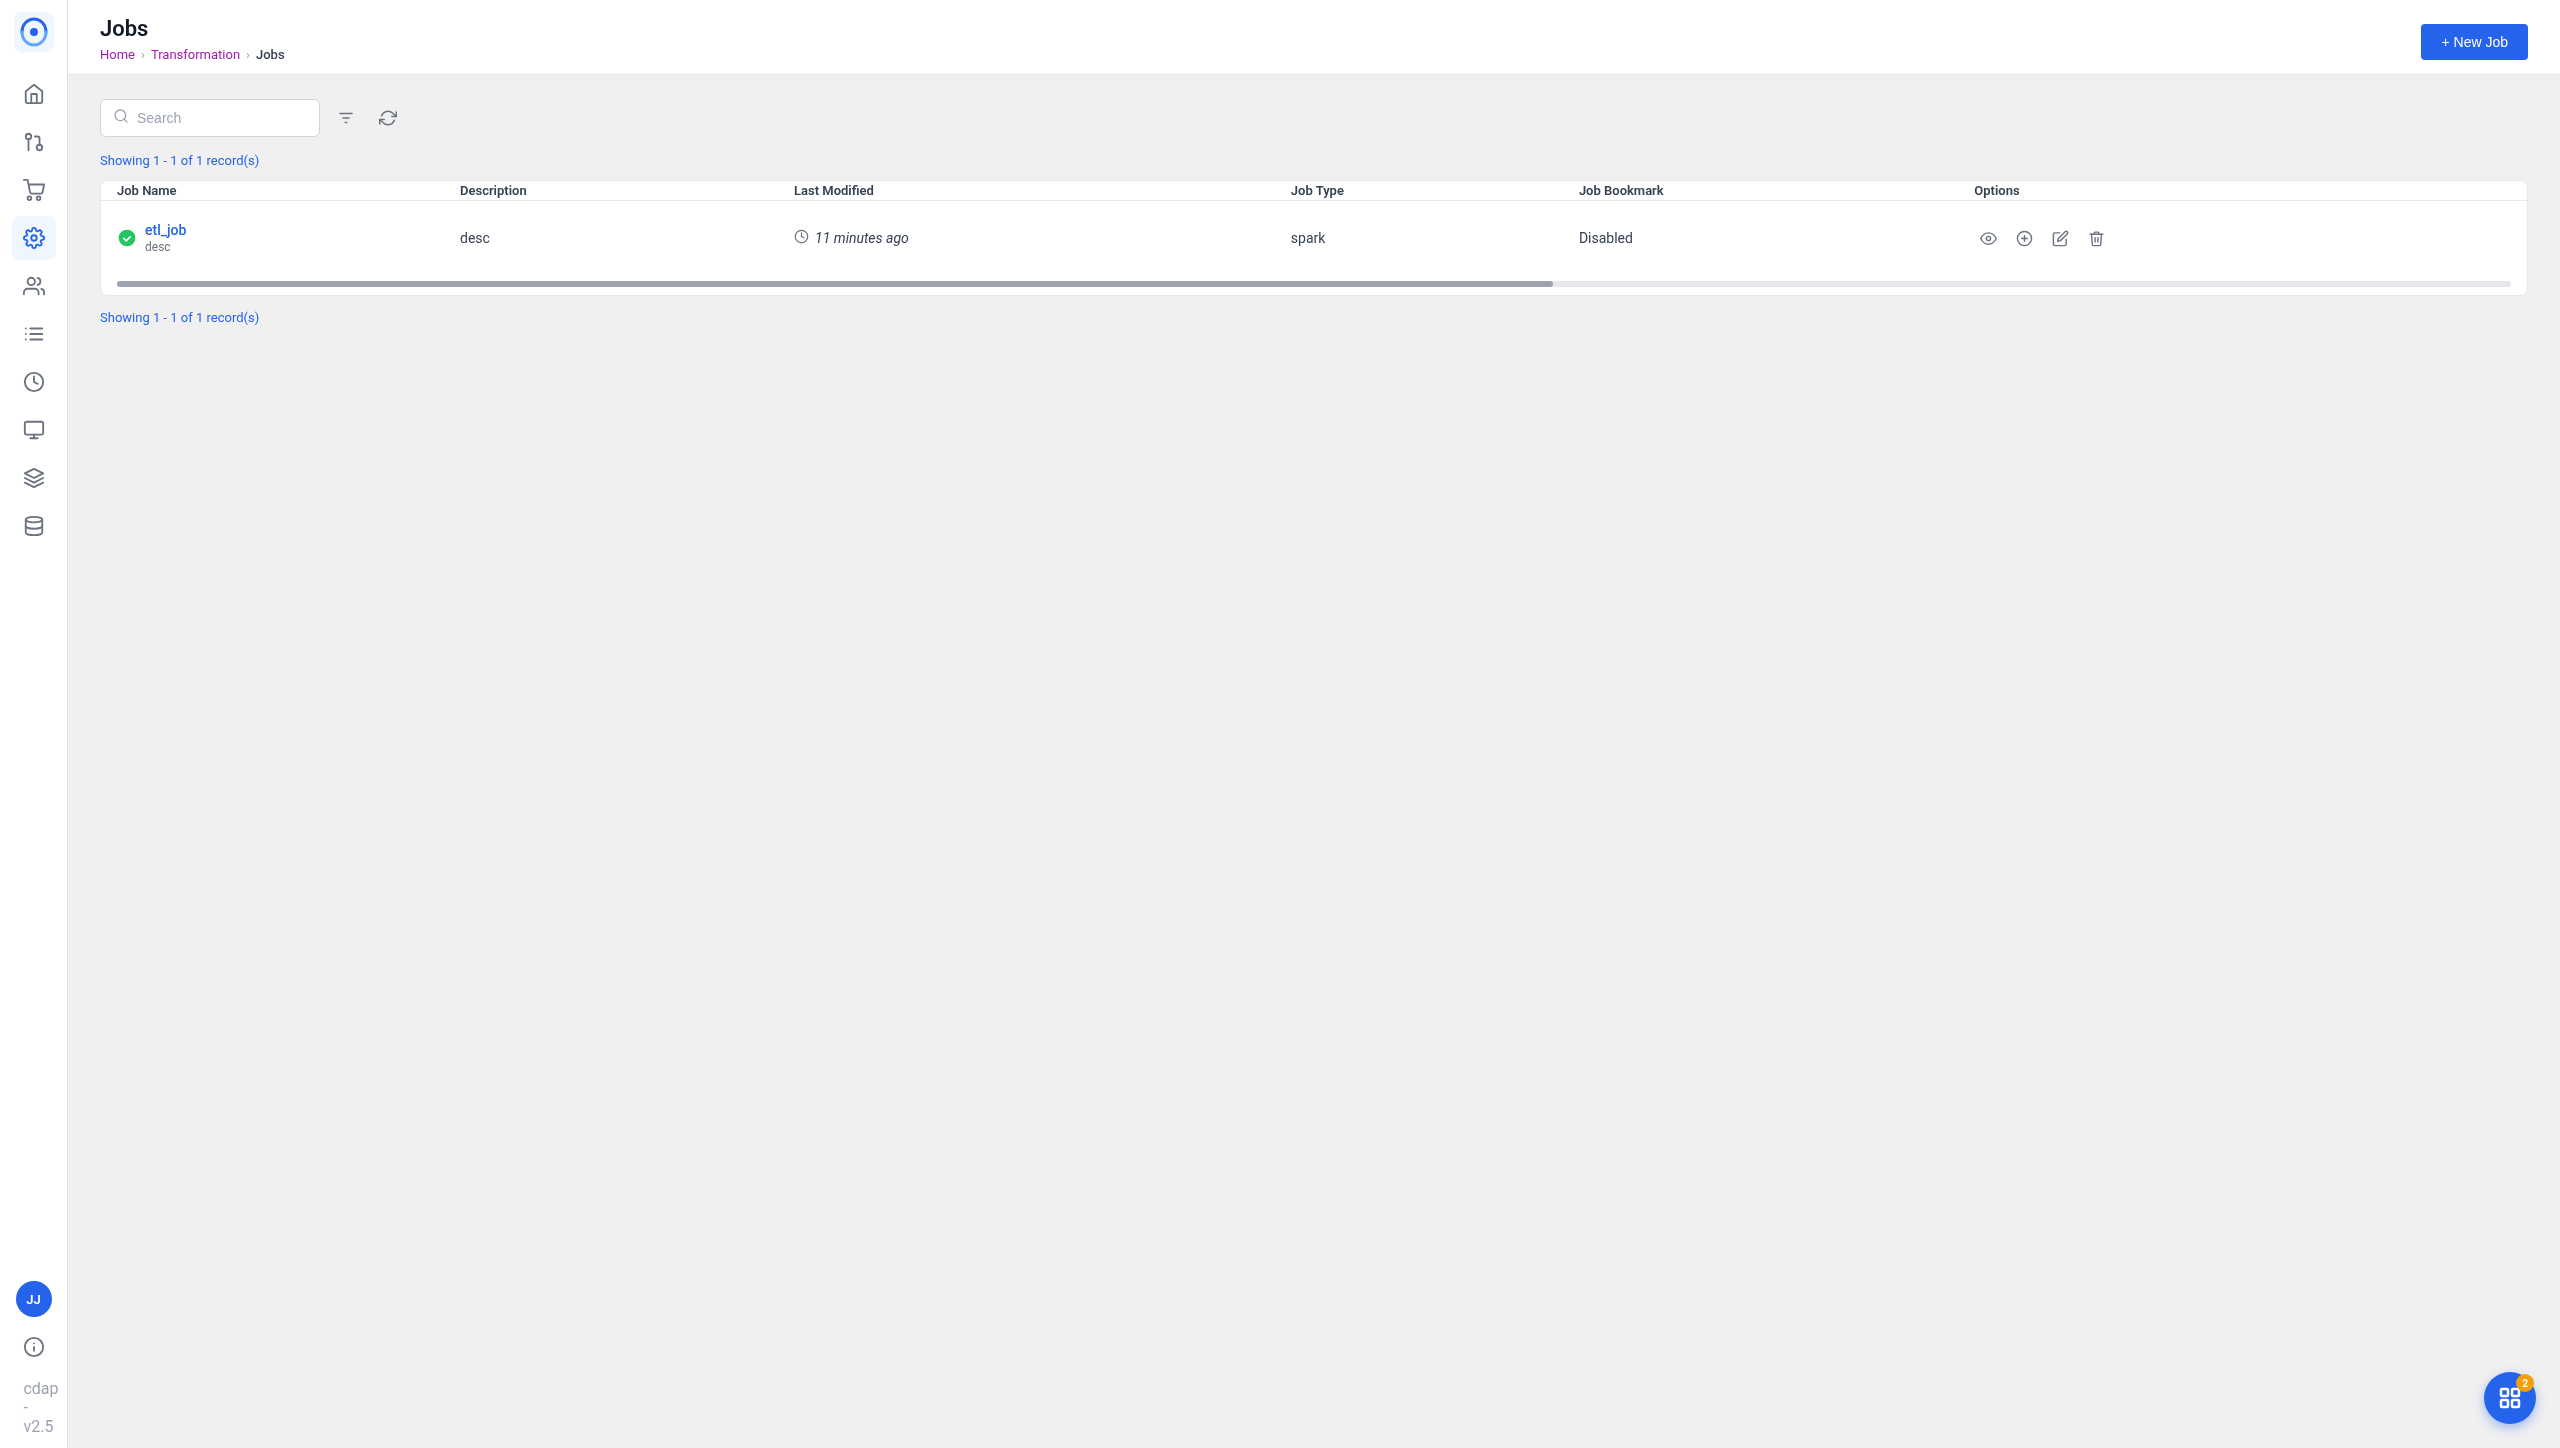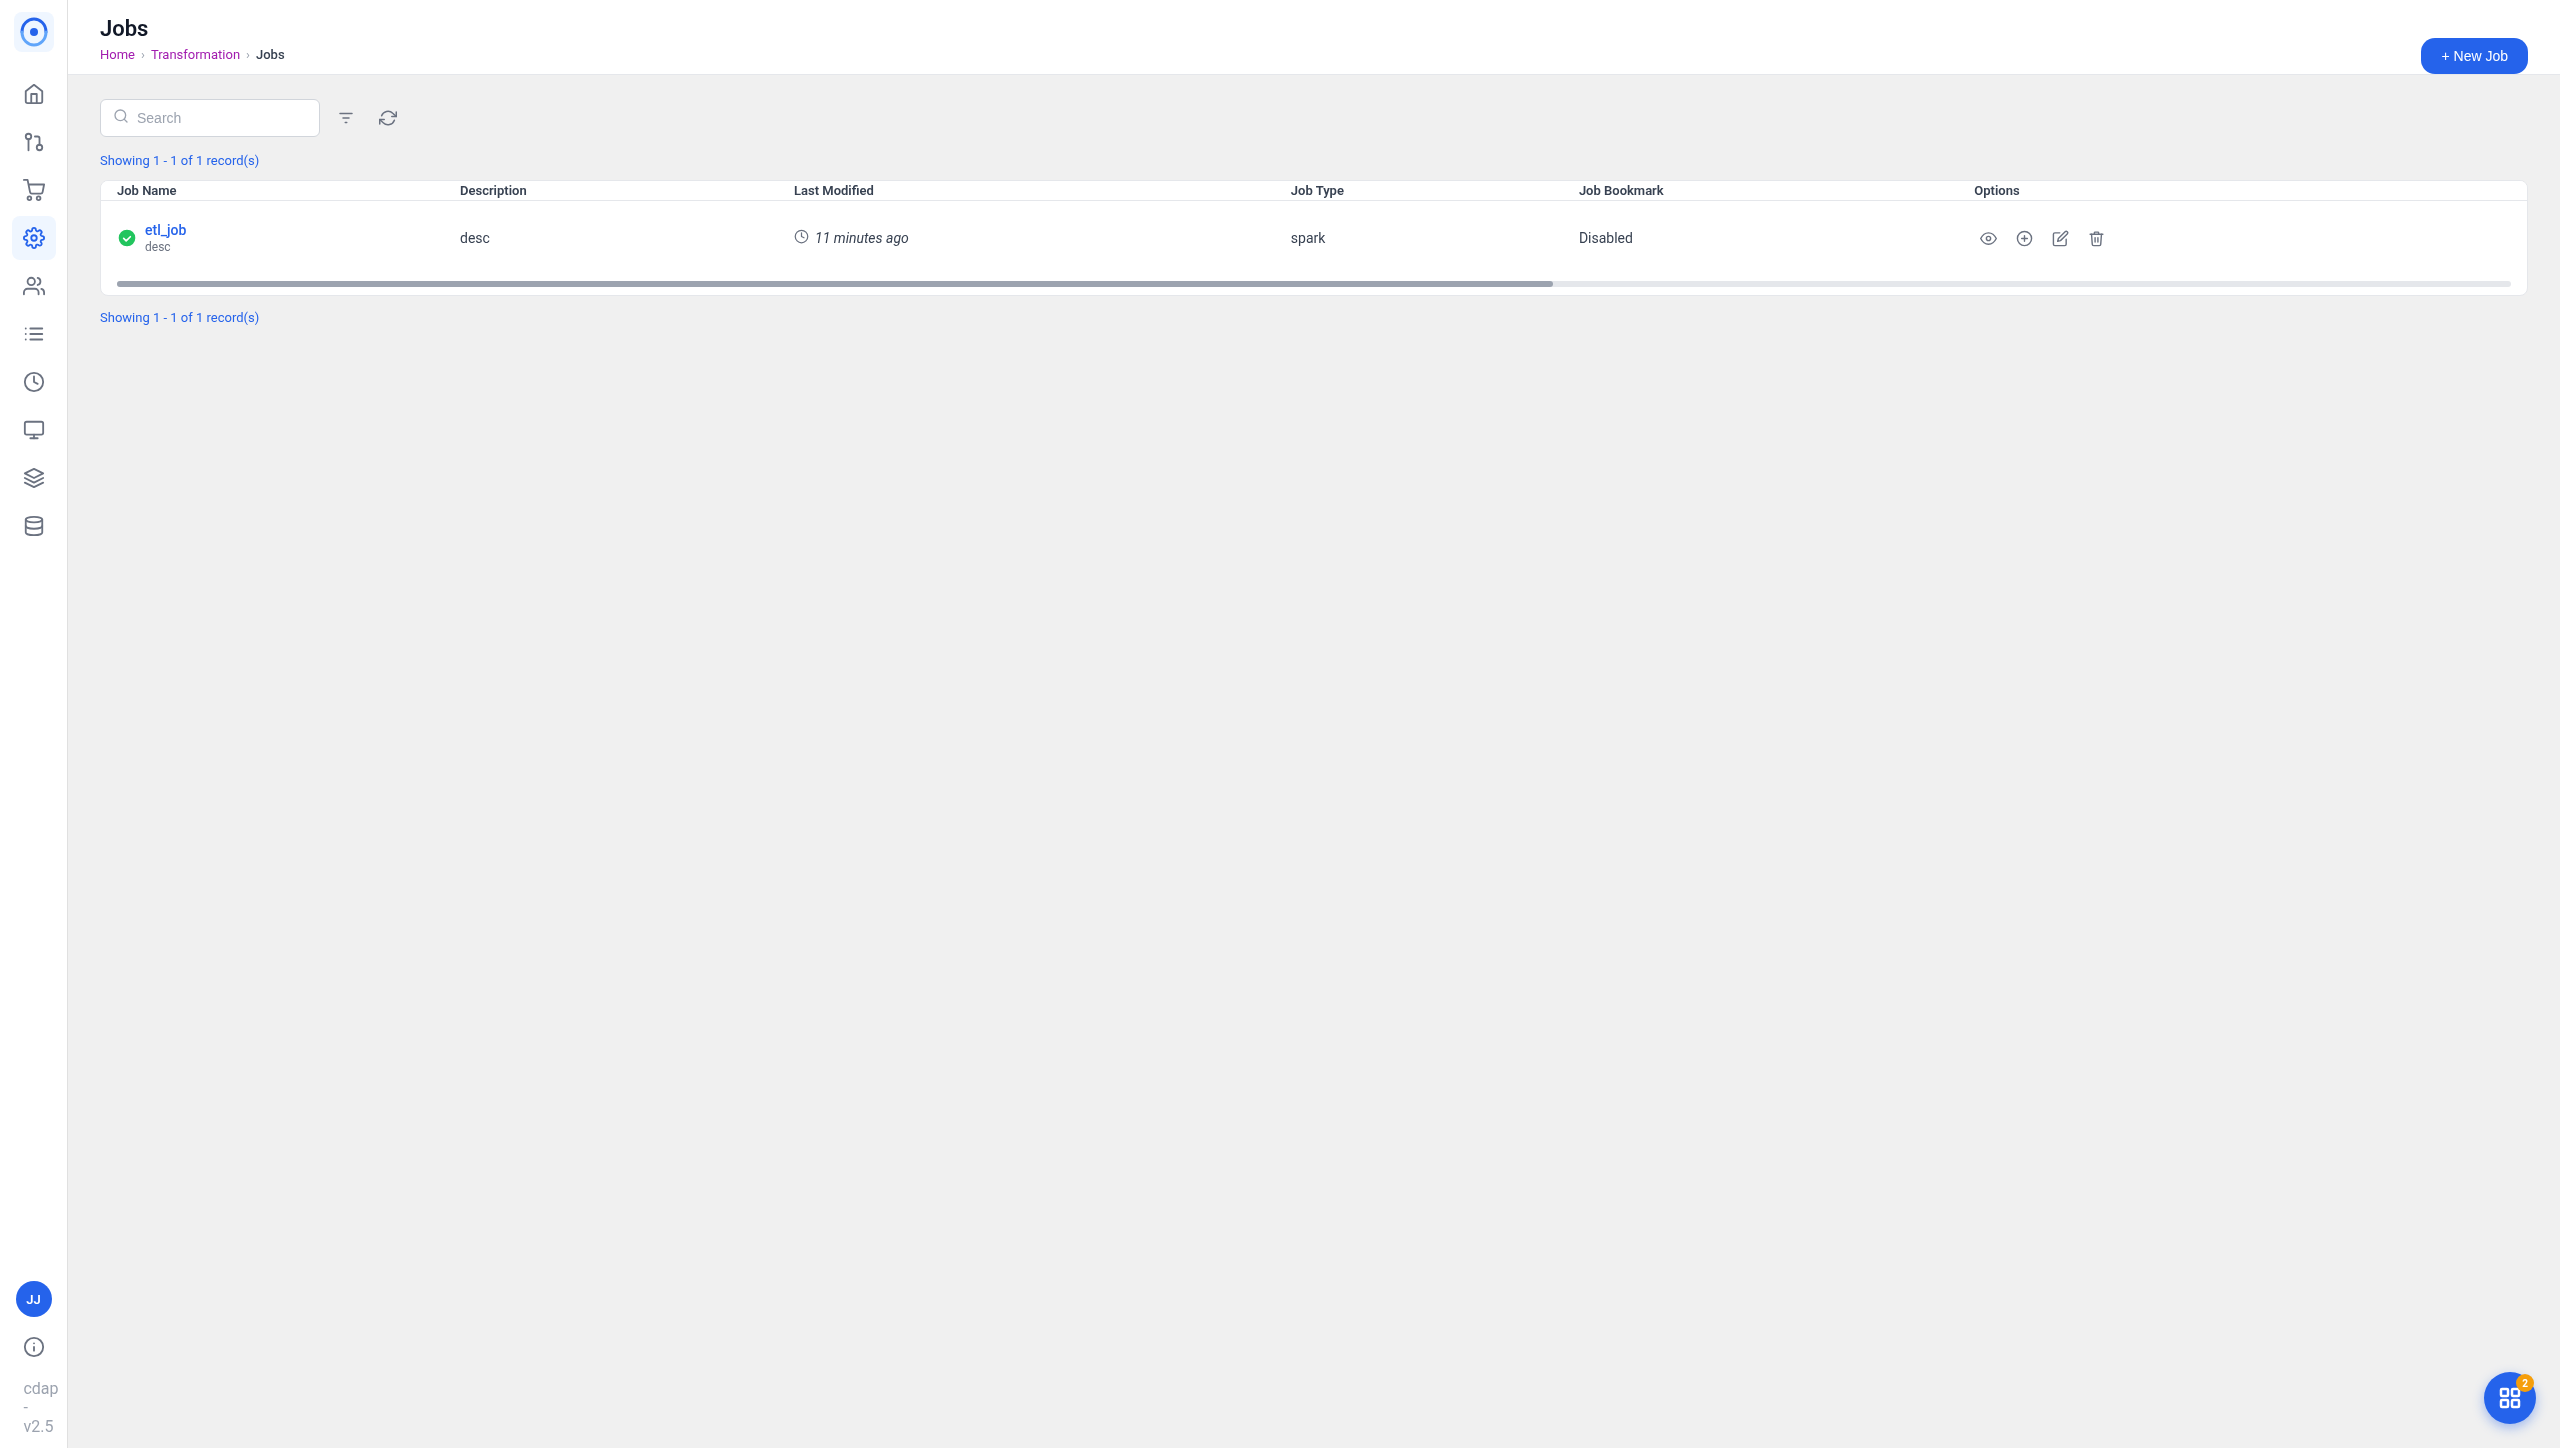--- a/index.html
+++ b/index.html
@@ -107,25 +107,26 @@
     .breadcrumb .sep { color: #9ca3af; }
     .breadcrumb .current { color: #374151; font-weight: 500; }
 
     .new-job-btn {
       display: flex;
       align-items: center;
       gap: 6px;
       background: #2563eb;
       color: #fff;
       border: none;
-      border-radius: 14px;
+      border-radius: 4px;
       padding: 10px 20px;
       font-size: 14px;
       font-weight: 500;
       cursor: pointer;
+      margin-bottom: 14px;
       white-space: nowrap;
     }
 
     
     .content {
       flex: 1;
       padding: 24px 32px;
       overflow-y: auto;
       background: #f0f0f0;
     }

